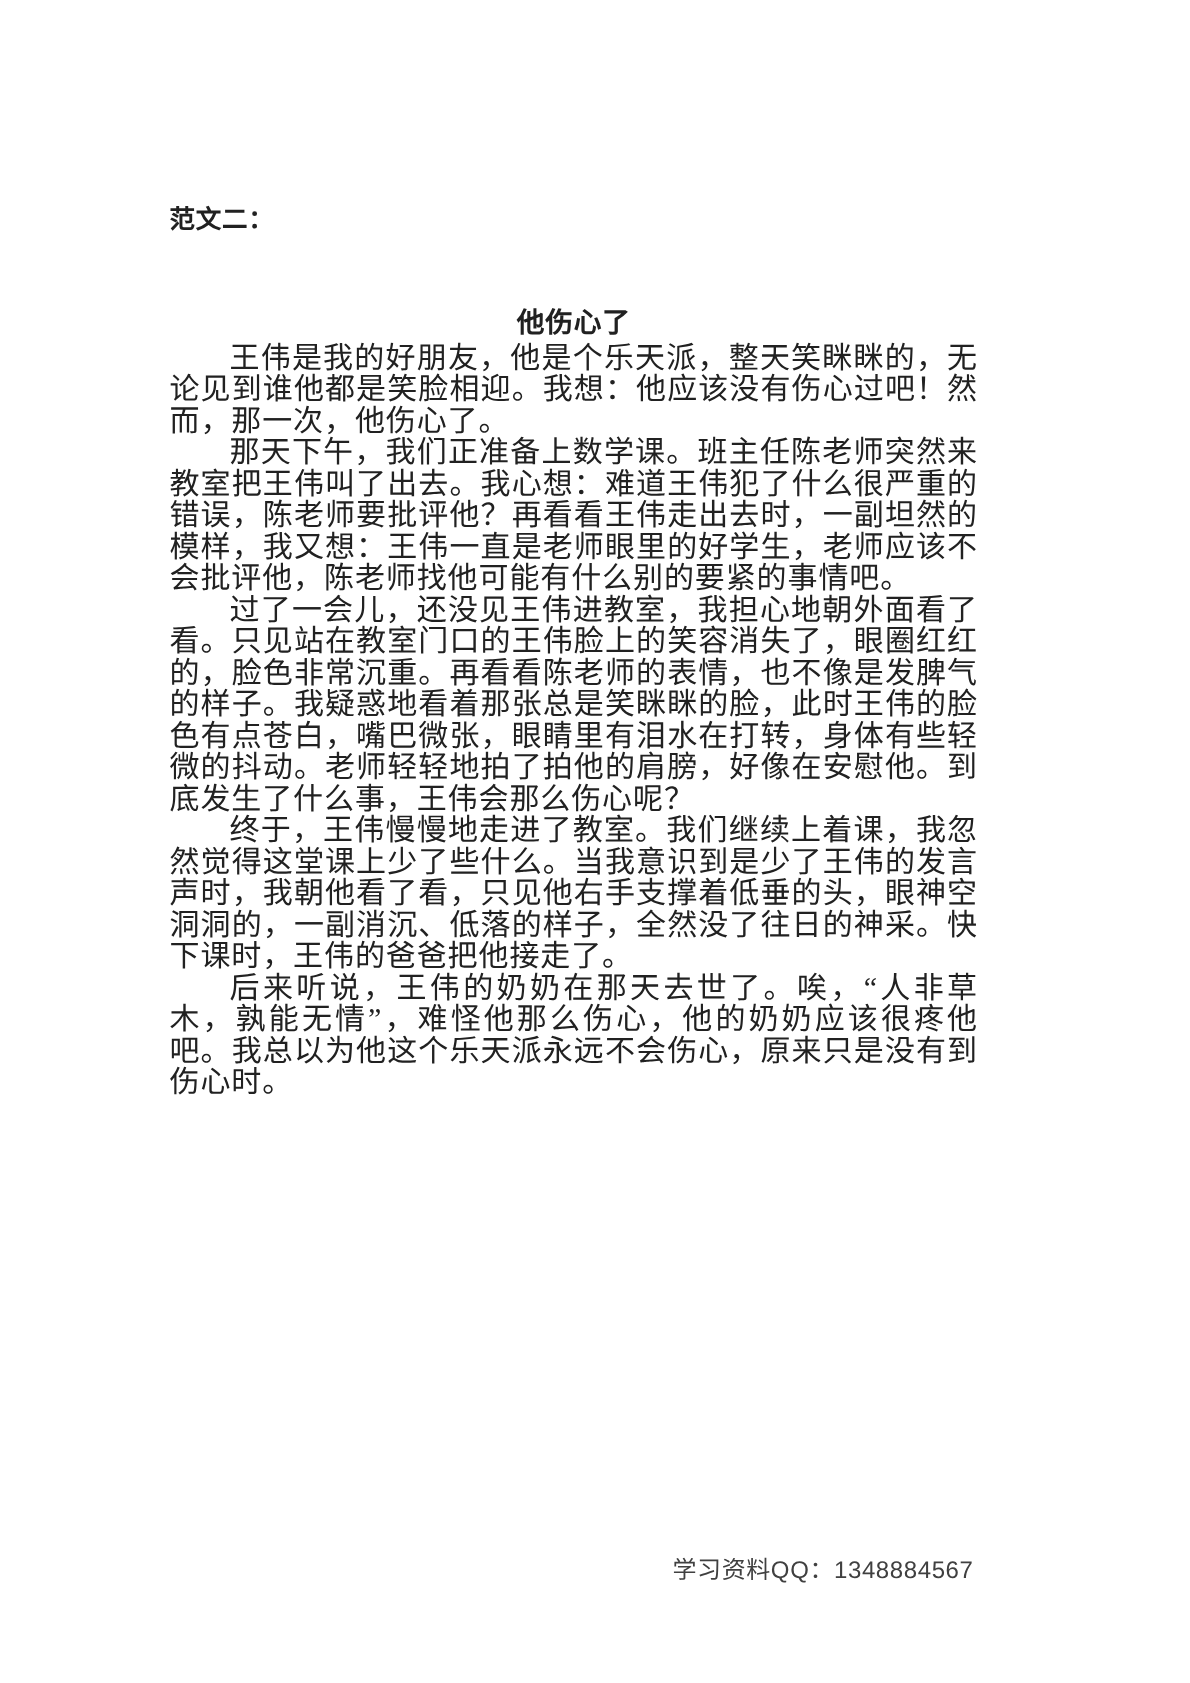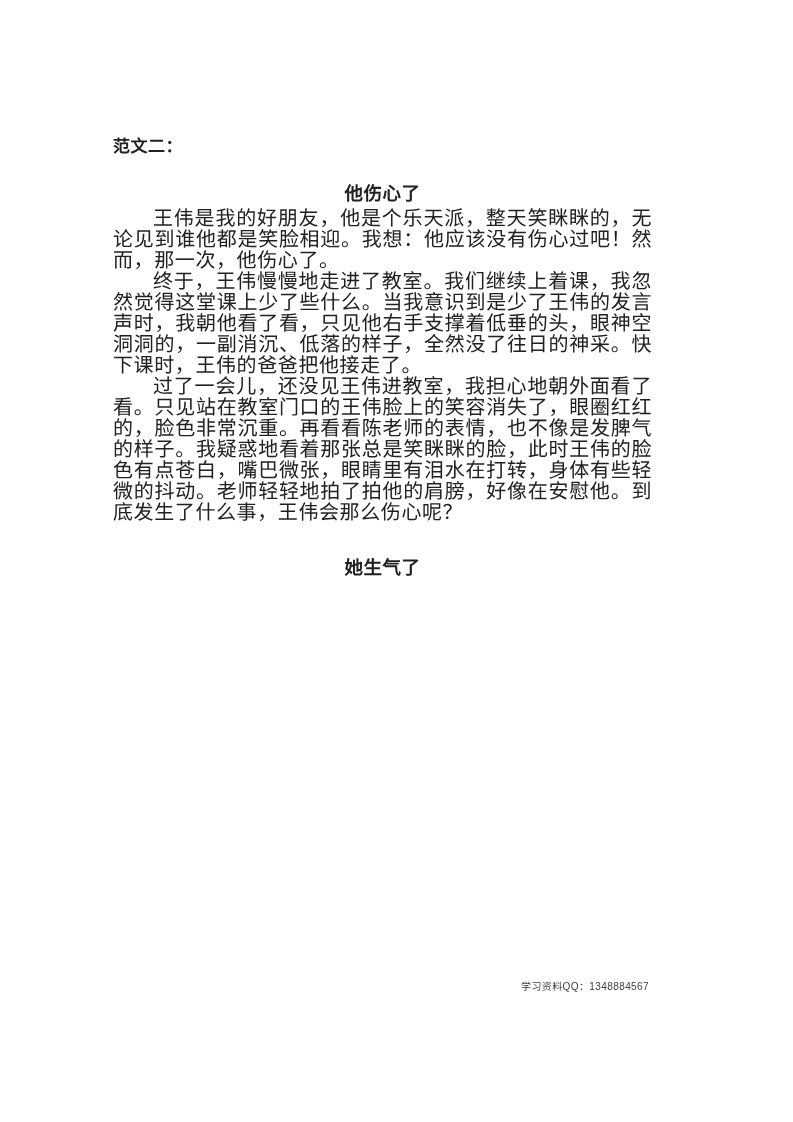--- a/index.html
+++ b/index.html
@@ -39,65 +39,66 @@
   }
   .section-label.second {
     margin-top: 24px;
   }
   .essay-title {
     font-family: "Liberation Sans", "DejaVu Sans", sans-serif;
     font-weight: bold;
     font-size: 18.5px;
     line-height: 24px;
     text-align: center;
-    margin: 24px 0 2px 0;
+    margin: 45px 0 2px 0;
     letter-spacing: 0.5px;
   }
   .essay-title.second {
     margin-top: 33px;
     margin-bottom: 4px;
   }
   .para {
     margin: 0;
     font-size: 20px;
     line-height: 21px;
     letter-spacing: 0.6px;
     text-align: justify;
     text-indent: 2em;
   }
   .para.comment {
     margin-top: 18px;
     color: var(--comment-color);
   }
   .footer {
     position: absolute;
-    top: 978px;
+    top: 1039px;
     right: 116px;
     font-family: "Liberation Sans", "DejaVu Sans", sans-serif;
-    font-size: 10px;
+    font-size: 16px;
     line-height: 18px;
     letter-spacing: 0.4px;
     color: var(--footer-color);
   }
 </style>
 </head>
 <body>
 
 <div class="page">
   <div class="content">
 
     <div class="section-label">范文二：</div>
 
     <h2 class="essay-title">他伤心了</h2>
 
     <p class="para">王伟是我的好朋友，他是个乐天派，整天笑眯眯的，无论见到谁他都是笑脸相迎。我想：他应该没有伤心过吧！然而，那一次，他伤心了。</p>
+    <p class="para">那天下午，我们正准备上数学课。班主任陈老师突然来教室把王伟叫了出去。我心想：难道王伟犯了什么很严重的错误，陈老师要批评他？再看看王伟走出去时，一副坦然的模样，我又想：王伟一直是老师眼里的好学生，老师应该不会批评他，陈老师找他可能有什么别的要紧的事情吧。</p>
+    <p class="para">过了一会儿，还没见王伟进教室，我担心地朝外面看了看。只见站在教室门口的王伟脸上的笑容消失了，眼圈红红的，脸色非常沉重。再看看陈老师的表情，也不像是发脾气的样子。我疑惑地看着那张总是笑眯眯的脸，此时王伟的脸色有点苍白，嘴巴微张，眼睛里有泪水在打转，身体有些轻微的抖动。老师轻轻地拍了拍他的肩膀，好像在安慰他。到底发生了什么事，王伟会那么伤心呢？</p>
     <p class="para">终于，王伟慢慢地走进了教室。我们继续上着课，我忽然觉得这堂课上少了些什么。当我意识到是少了王伟的发言声时，我朝他看了看，只见他右手支撑着低垂的头，眼神空洞洞的，一副消沉、低落的样子，全然没了往日的神采。快下课时，王伟的爸爸把他接走了。</p>
-    <p class="para">过了一会儿，还没见王伟进教室，我担心地朝外面看了看。只见站在教室门口的王伟脸上的笑容消失了，眼圈红红的，脸色非常沉重。再看看陈老师的表情，也不像是发脾气的样子。我疑惑地看着那张总是笑眯眯的脸，此时王伟的脸色有点苍白，嘴巴微张，眼睛里有泪水在打转，身体有些轻微的抖动。老师轻轻地拍了拍他的肩膀，好像在安慰他。到底发生了什么事，王伟会那么伤心呢？</p>
+    <p class="para">后来听说，王伟的奶奶在那天去世了。唉，“人非草木，孰能无情”，难怪他那么伤心，他的奶奶应该很疼他吧。我总以为他这个乐天派永远不会伤心，原来只是没有到伤心时。</p>
 
 
 
-    <h2 class="essay-title second">她生气了</h2>
 
 
   </div>
 
   <div class="footer">学习资料QQ：1348884567</div>
 </div>
 
 </body></html>

